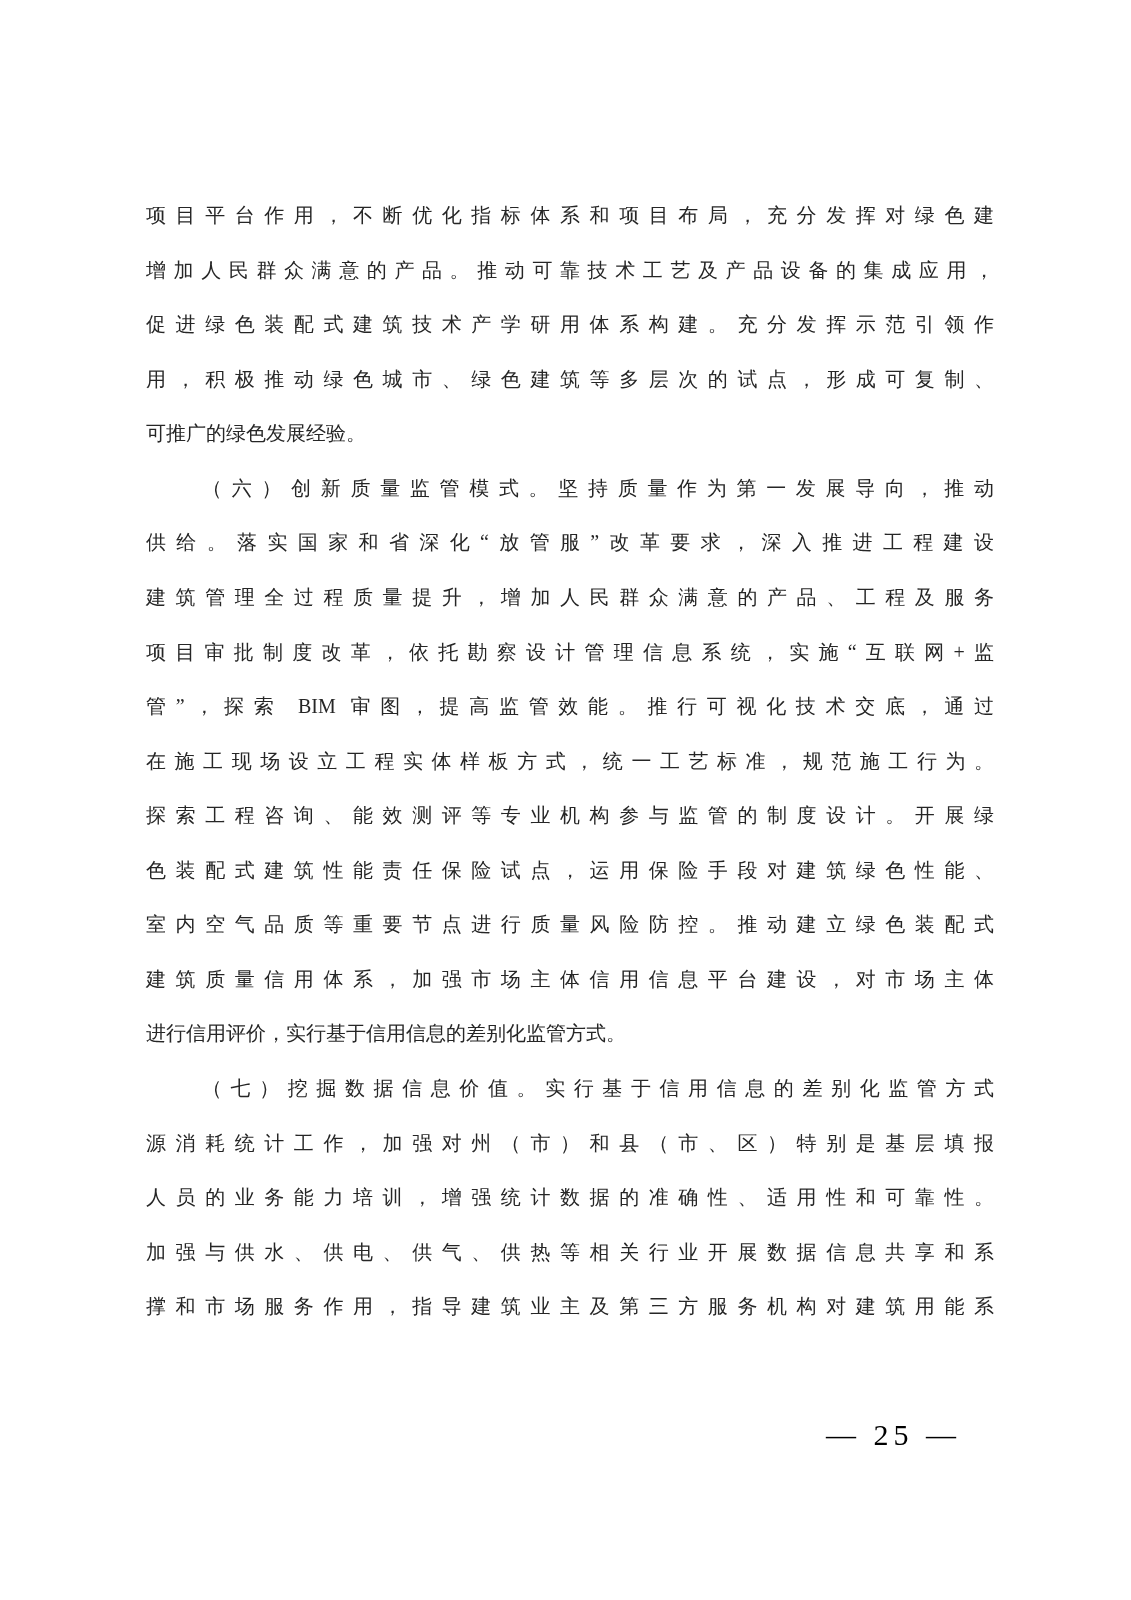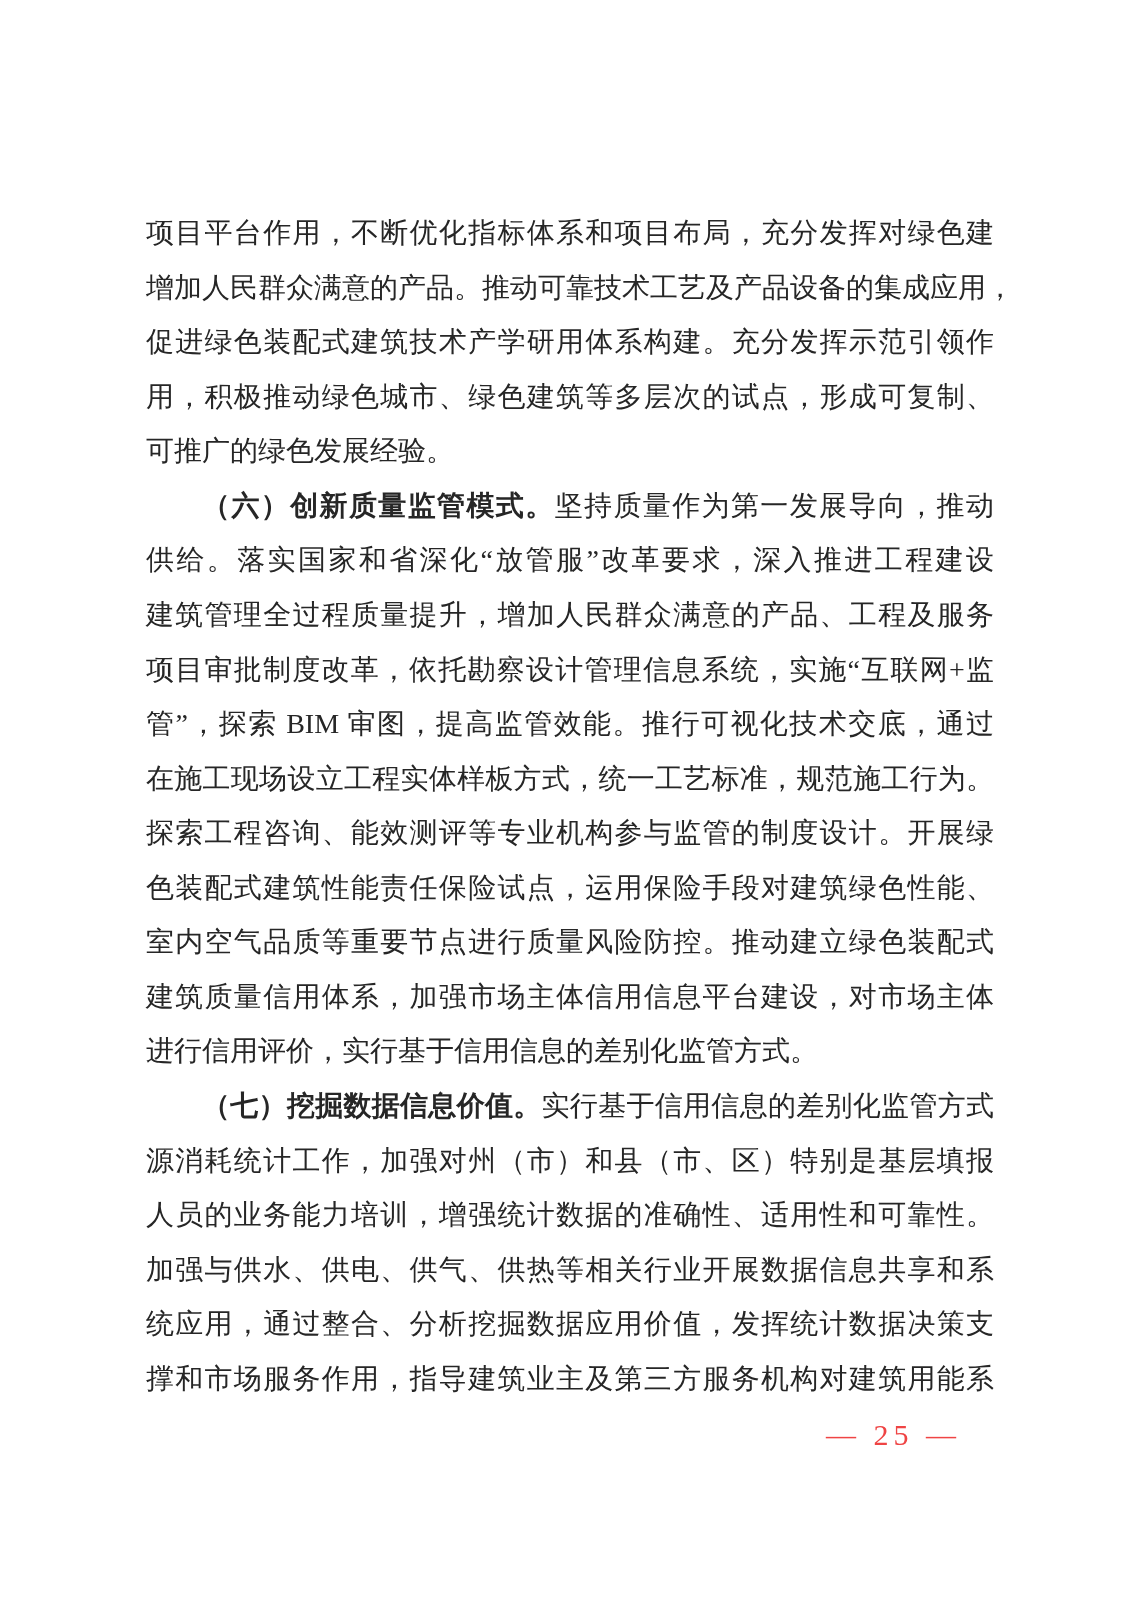--- a/index.html
+++ b/index.html
@@ -12,48 +12,48 @@
     width: 1131px;
     height: 1600px;
     background: #ffffff;
     overflow: hidden;
     font-family: "Liberation Serif", "DejaVu Serif", serif;
     color: #262626;
   }
   .text-block {
     position: absolute;
     left: 146px;
-    top: 206px;
+    top: 188px;
     width: 848px;
-    font-size: 28px;
+    font-size: 20px;
   }
   .line {
     height: 54.57px;
     line-height: 54.57px;
     text-align: justify;
     text-align-last: justify;
     white-space: nowrap;
   }
   .line.short {
     text-align-last: left;
   }
   .line.indent {
     padding-left: 56px;
   }
   .line b {
-    font-weight: bold;
+    font-weight: normal;
   }
   .page-number {
     position: absolute;
     top: 1418px;
     right: 170px;
     font-size: 30px;
     line-height: 34px;
     letter-spacing: 5px;
-    color: #ef4444;
+    color: #000000;
   }
 </style>
 </head>
 <body>
 
 <div class="page">
   <div class="text-block" id="text-block">
       <div class="line"><span>项目平台作用，不断优化指标体系和项目布局，充分发挥对绿色建</span></div>
       <div class="line"><span>增加人民群众满意的产品。推动可靠技术工艺及产品设备的集成应用，</span></div>
       <div class="line"><span>促进绿色装配式建筑技术产学研用体系构建。充分发挥示范引领作</span></div>
@@ -67,17 +67,16 @@
       <div class="line"><span>在施工现场设立工程实体样板方式，统一工艺标准，规范施工行为。</span></div>
       <div class="line"><span>探索工程咨询、能效测评等专业机构参与监管的制度设计。开展绿</span></div>
       <div class="line"><span>色装配式建筑性能责任保险试点，运用保险手段对建筑绿色性能、</span></div>
       <div class="line"><span>室内空气品质等重要节点进行质量风险防控。推动建立绿色装配式</span></div>
       <div class="line"><span>建筑质量信用体系，加强市场主体信用信息平台建设，对市场主体</span></div>
       <div class="line short"><span>进行信用评价，实行基于信用信息的差别化监管方式。</span></div>
       <div class="line indent"><b>（七）挖掘数据信息价值。</b><span>实行基于信用信息的差别化监管方式</span></div>
       <div class="line"><span>源消耗统计工作，加强对州（市）和县（市、区）特别是基层填报</span></div>
       <div class="line"><span>人员的业务能力培训，增强统计数据的准确性、适用性和可靠性。</span></div>
       <div class="line"><span>加强与供水、供电、供气、供热等相关行业开展数据信息共享和系</span></div>
-      <div class="line"><span>统应用，通过整合、分析挖掘数据应用价值，发挥统计数据决策支</span></div>
       <div class="line"><span>撑和市场服务作用，指导建筑业主及第三方服务机构对建筑用能系</span></div>
     </div>
   <div class="page-number">— 25 —</div>
 </div>
 
 </body></html>

